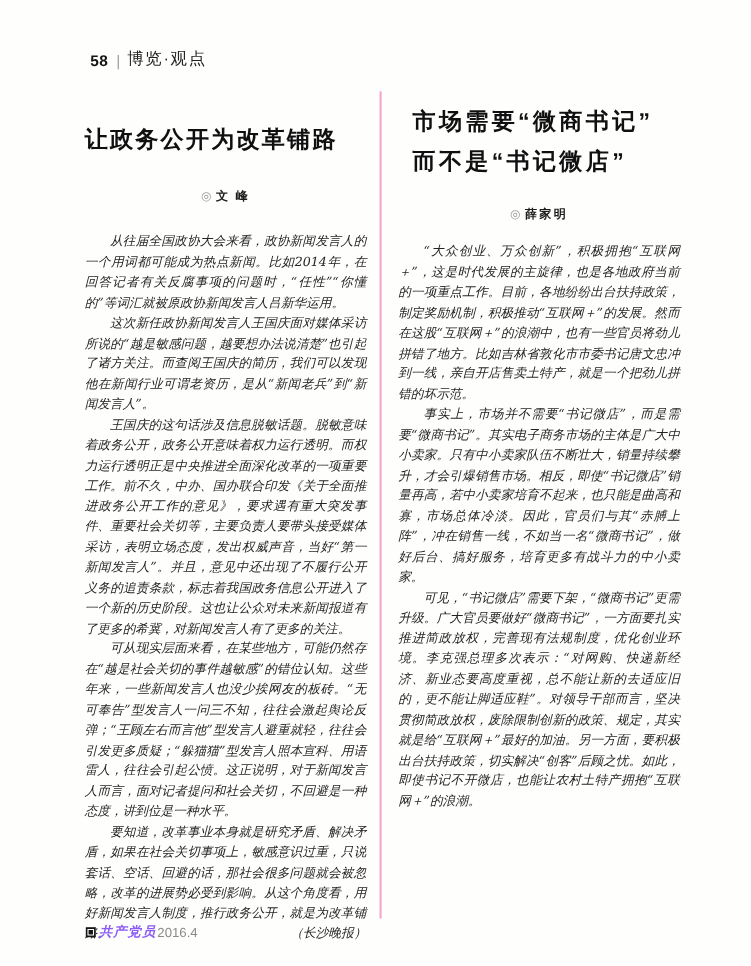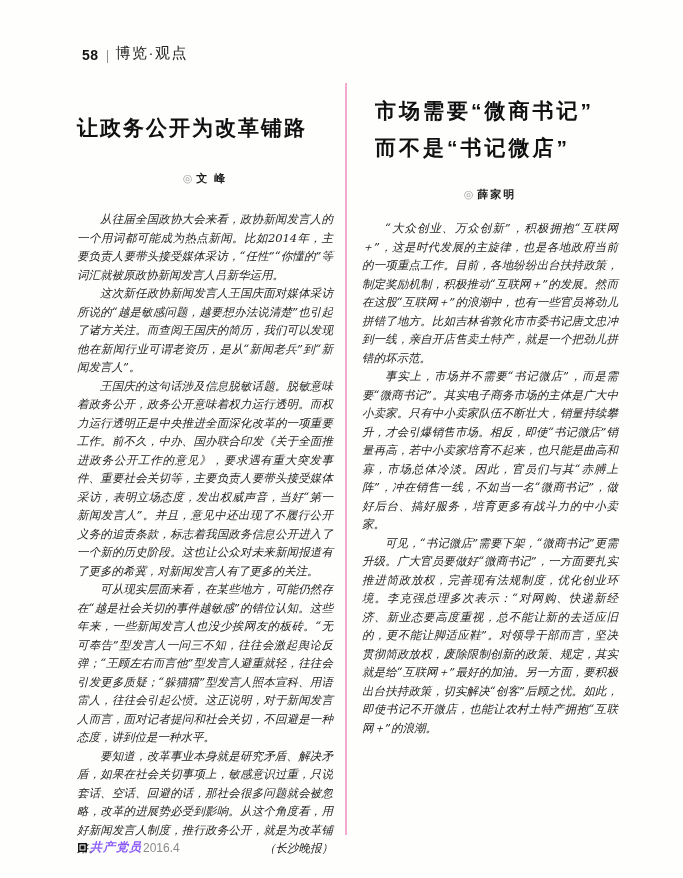--- a/index.html
+++ b/index.html
@@ -127,21 +127,21 @@
   <div class="columns">
     <div class="col-divider"></div>
 
     <section class="col left">
       <h1 class="art-title">让政务公开为改革铺路</h1>
       <div class="byline">
         <span class="marker">◎</span><span>文 峰</span>
       </div>
       <div class="body">
         <div>
-            <p>从往届全国政协大会来看，政协新闻发言人的一个用词都可能成为热点新闻。比如2014年，主要负责人要带头接受媒体采访，“任性”“你懂的”等词汇就被原政协新闻发言人吕新华运用。</p>
+            <p>从往届全国政协大会来看，政协新闻发言人的一个用词都可能成为热点新闻。比如2014年，在回答记者有关反腐事项的问题时，“任性”“你懂的”等词汇就被原政协新闻发言人吕新华运用。</p>
             <p>这次新任政协新闻发言人王国庆面对媒体采访所说的“越是敏感问题，越要想办法说清楚”也引起了诸方关注。而查阅王国庆的简历，我们可以发现他在新闻行业可谓老资历，是从“新闻老兵”到“新闻发言人”。</p>
             <p>王国庆的这句话涉及信息脱敏话题。脱敏意味着政务公开，政务公开意味着权力运行透明。而权力运行透明正是中央推进全面深化改革的一项重要工作。前不久，中办、国办联合印发《关于全面推进政务公开工作的意见》，要求遇有重大突发事件、重要社会关切等，主要负责人要带头接受媒体采访，表明立场态度，发出权威声音，当好“第一新闻发言人”。并且，意见中还出现了不履行公开义务的追责条款，标志着我国政务信息公开进入了一个新的历史阶段。这也让公众对未来新闻报道有了更多的希冀，对新闻发言人有了更多的关注。</p>
             <p>可从现实层面来看，在某些地方，可能仍然存在“越是社会关切的事件越敏感”的错位认知。这些年来，一些新闻发言人也没少挨网友的板砖。“无可奉告”型发言人一问三不知，往往会激起舆论反弹；“王顾左右而言他”型发言人避重就轻，往往会引发更多质疑；“躲猫猫”型发言人照本宣科、用语雷人，往往会引起公愤。这正说明，对于新闻发言人而言，面对记者提问和社会关切，不回避是一种态度，讲到位是一种水平。</p>
           </div>
         <p><span>要知道，改革事业本身就是研究矛盾、解决矛盾，如果在社会关切事项上，敏感意识过重，只说套话、空话、回避的话，那社会很多问题就会被忽略，改革的进展势必受到影响。从这个角度看，用好新闻发言人制度，推行政务公开，就是为改革铺路。</span><span class="attr-inline">（长沙晚报）</span></p>
       </div>
     </section>
 
     <section class="col right">
       <h1 class="art-title">

